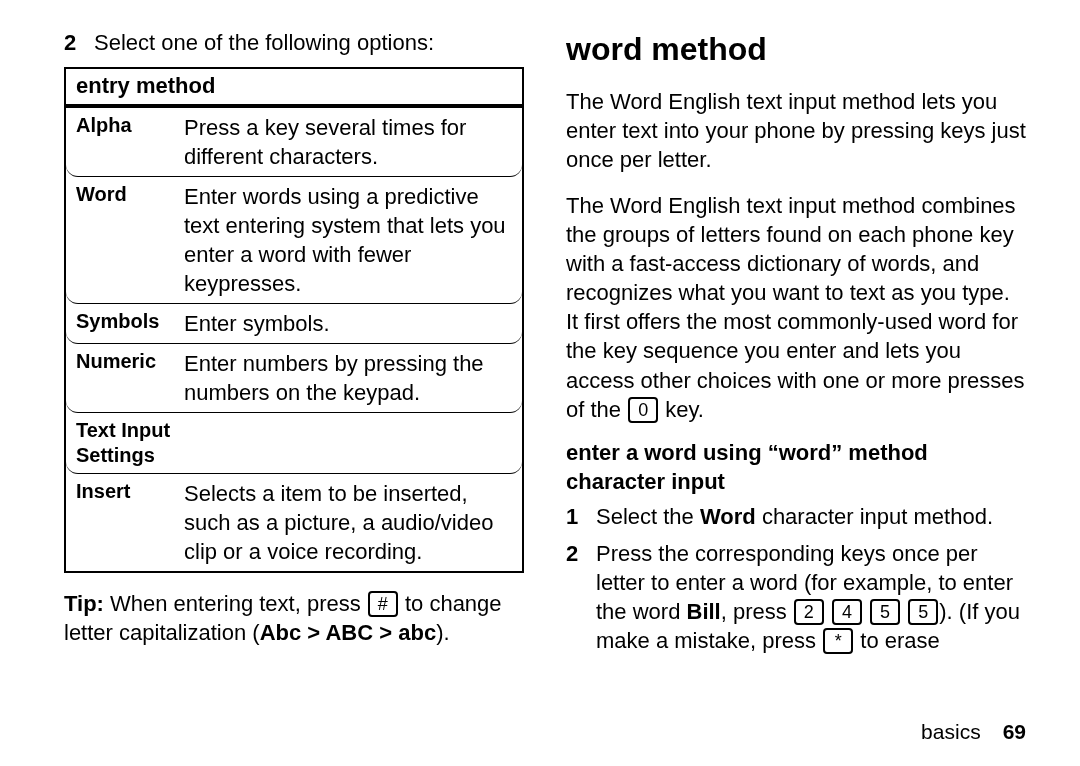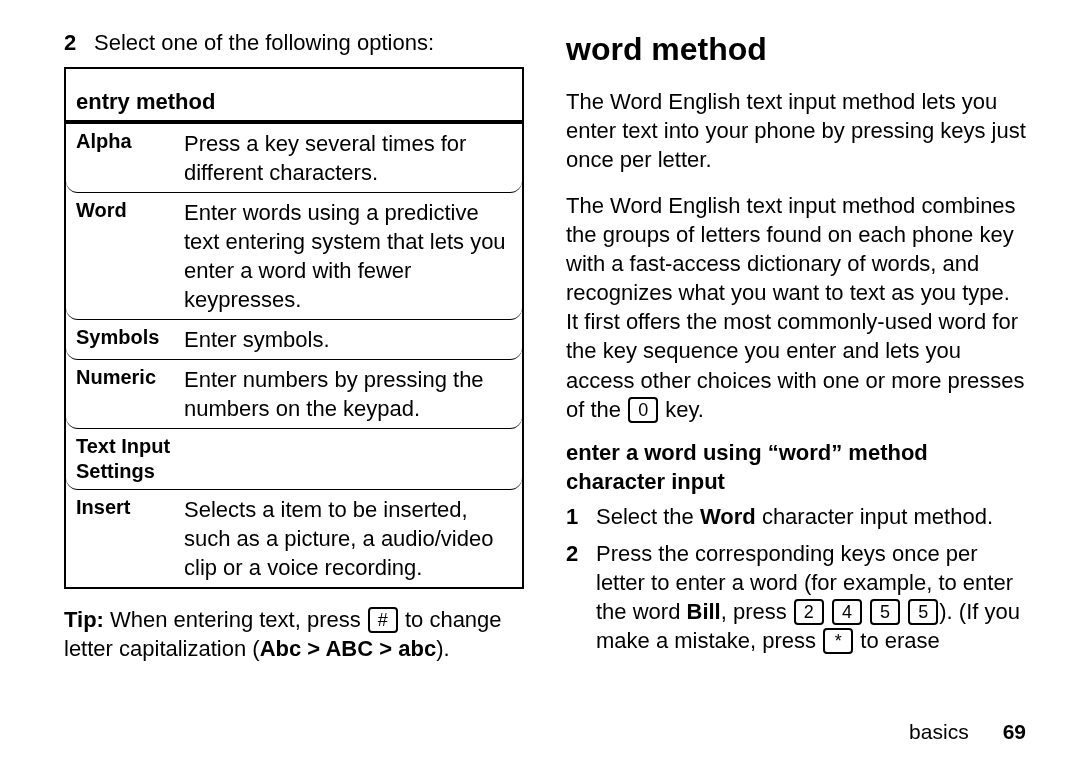--- a/index.html
+++ b/index.html
@@ -41,21 +41,21 @@
     font-weight: bold;
     width: 16px;
     flex: 0 0 auto;
   }
   .table-wrap {
     border: 2px solid #000;
     margin-bottom: 16px;
   }
   .thead {
     border-bottom: 4px solid #000;
-    padding: 18px 10px 4px 10px;
+    padding: 2px 10px 4px 10px;
     font-weight: bold;
   }
   .trow {
     display: flex;
     border-bottom: 1px solid #000;
     padding: 5px 10px;
     border-radius: 12px;
   }
   .trow:last-child {
     border-bottom: none;
@@ -109,21 +109,21 @@
     margin: 0;
   }
   ol.steps > li {
     display: flex;
     gap: 14px;
     margin-bottom: 8px;
   }
   .footer {
     display: flex;
     justify-content: flex-end;
-    gap: 34px;
+    gap: 22px;
     padding-right: 6px;
     font-size: 21px;
     align-items: flex-end;
     margin-top: 15px;
   }
   .footer .pgnum { font-weight: bold; }
 </style>
 </head>
 <body>
 

